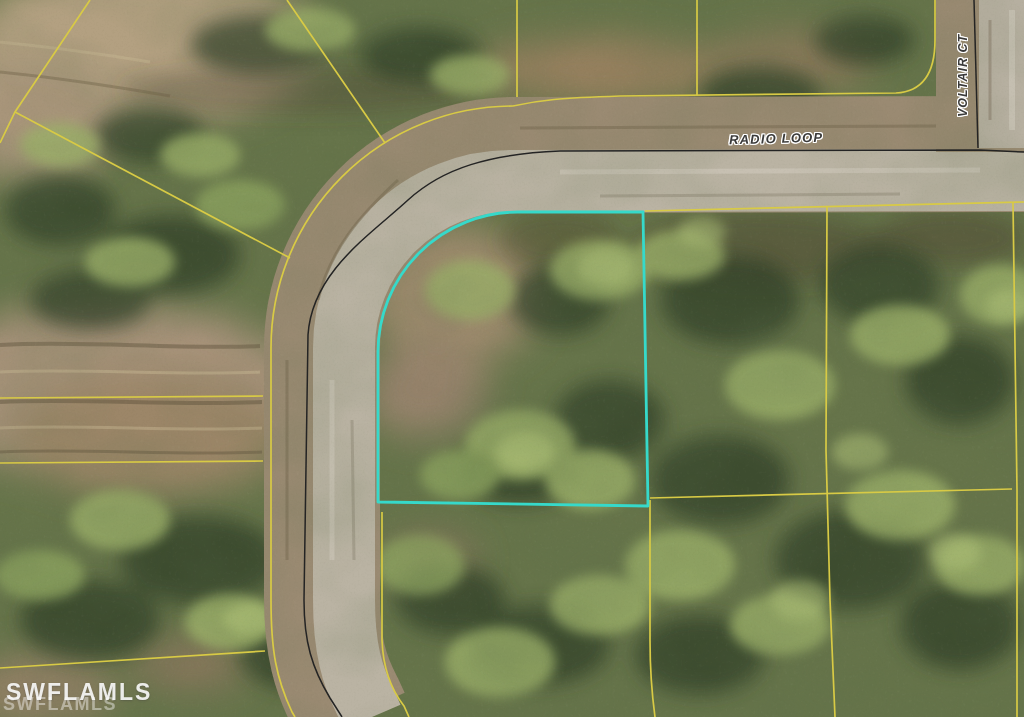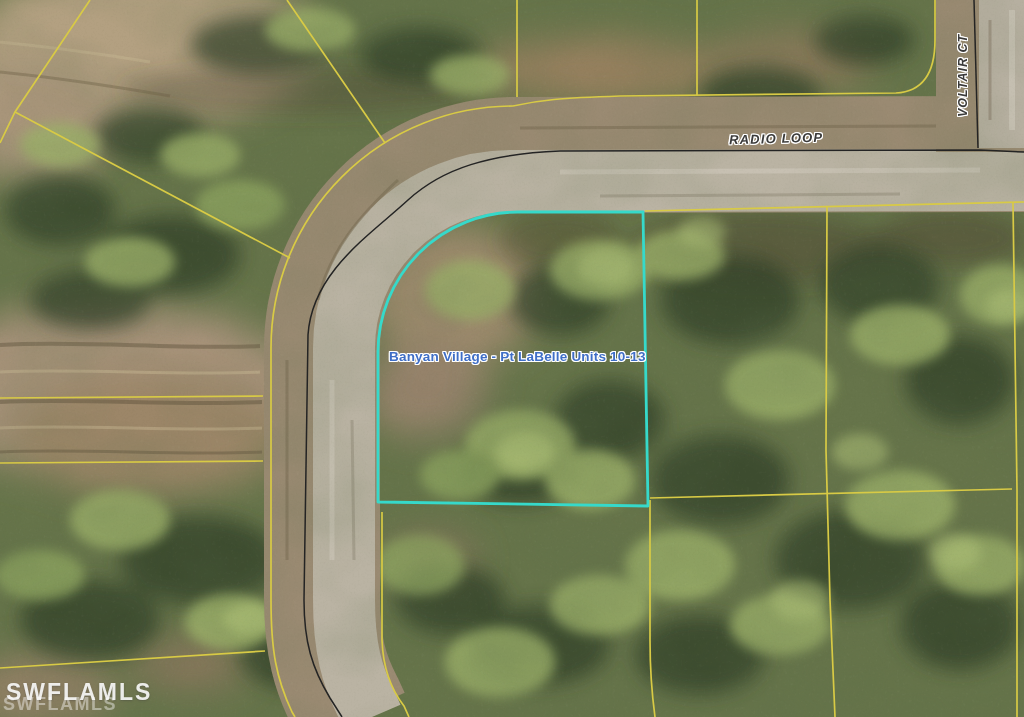--- a/index.html
+++ b/index.html
@@ -225,19 +225,18 @@
 
   <g>
     <path d="M 643,212 L 518,212 A 140 140 0 0 0 378,352 L 378,502 L 648,506 L 643,212 Z" fill="none" stroke="#36d9ca" stroke-width="2.8" stroke-linejoin="round"></path>
   </g>
 </svg>
 
 <div class="maplabel street" id="radio-loop-label">RADIO LOOP</div>
 
 <div class="maplabel street" id="voltair-ct-label">VOLTAIR CT</div>
 
-<div class="maplabel" id="subdivision-label">Banyan Village - Pt LaBelle Units 10-13</div>
 
 <div class="maplabel" id="watermark-primary">SWFLAMLS</div>
 
 <div class="maplabel" id="watermark-echo">SWFLAMLS</div>
 
 </div>
 
 </body></html>

